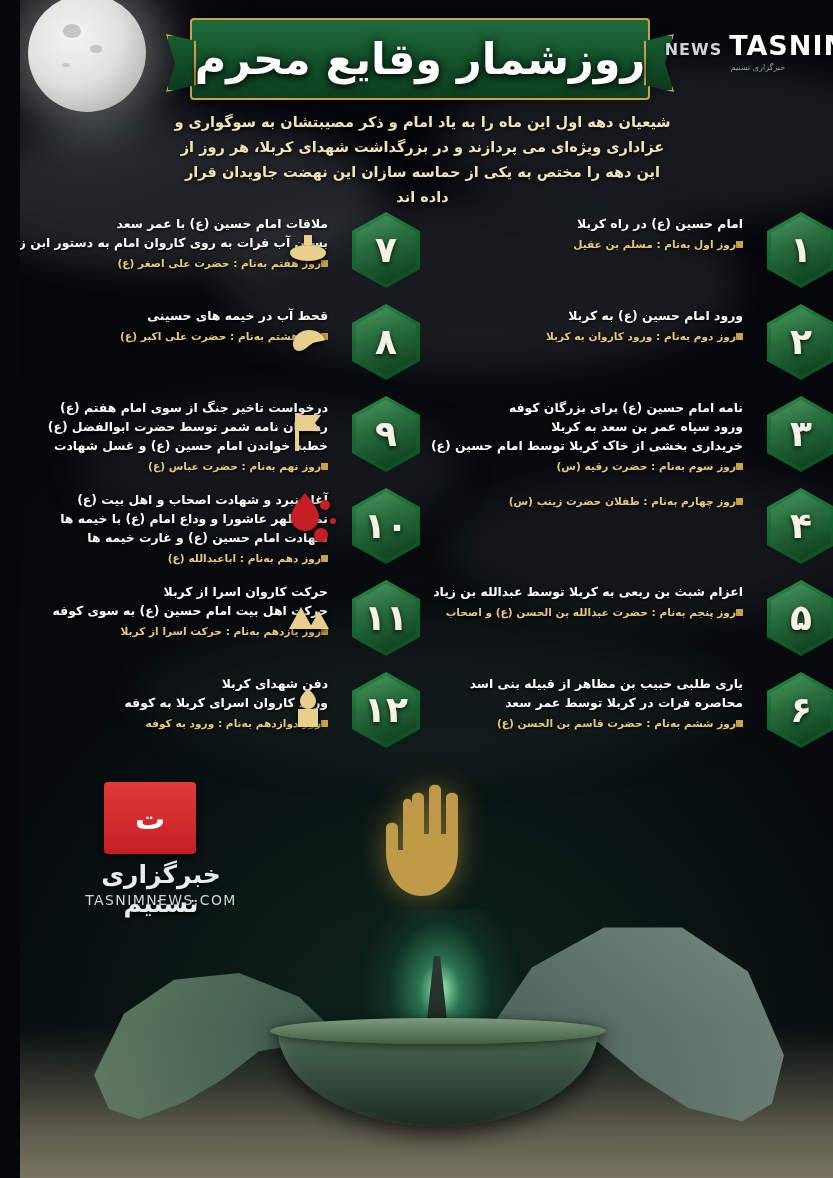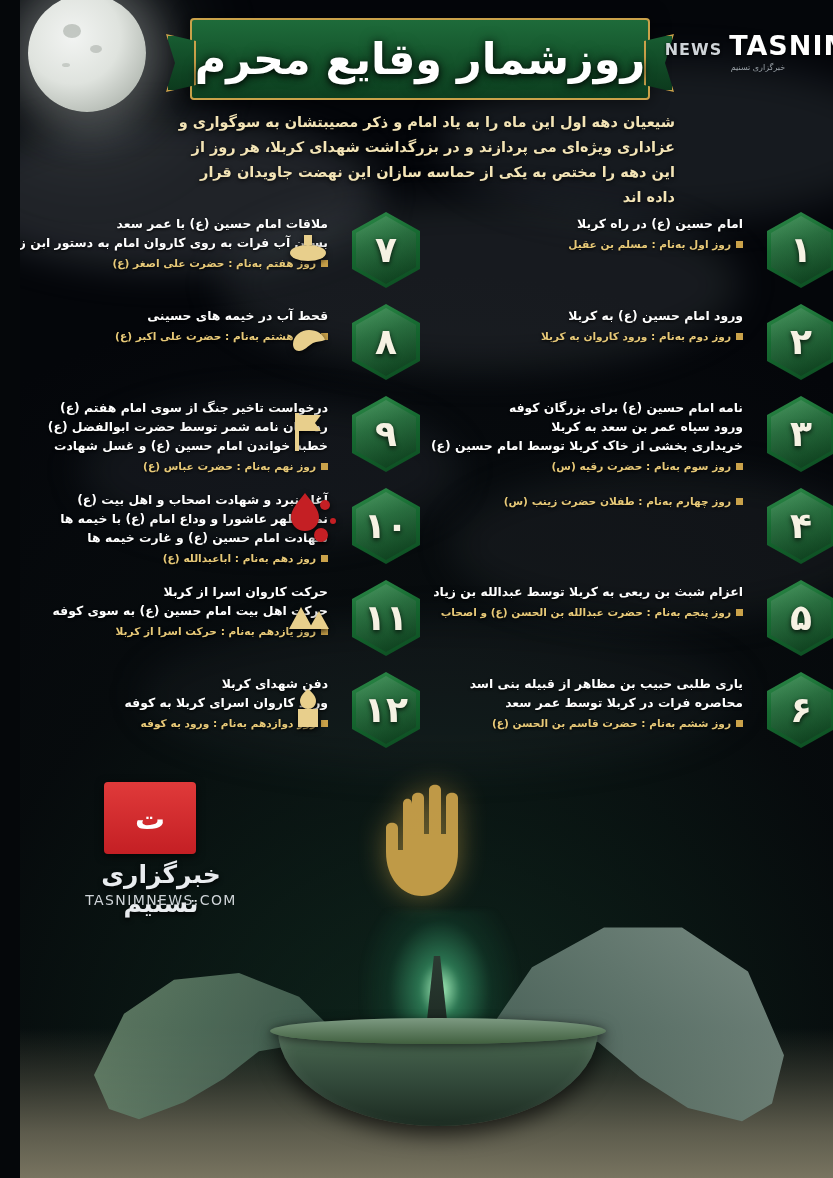--- a/index.html
+++ b/index.html
@@ -80,21 +80,21 @@
     text-shadow: 0 1px 3px #000;
   }
   #logo .tn-news {
     font-size: 16px; font-weight: bold; color: #cfd4d8; letter-spacing: 1px;
     text-shadow: 0 1px 3px #000;
   }
   #logo .tn-sub { font-size: 8px; color: #9aa1a7; letter-spacing: 2px; margin-top: 2px; }
 
   #intro {
     position: absolute; left: 150px; top: 110px; width: 505px;
-    text-align: right; color: #f3e4b6; font-size: 14.5px; line-height: 25px;
+    text-align: center; color: #f3e4b6; font-size: 14.5px; line-height: 25px;
     font-weight: bold;
     text-shadow: 0 1px 4px rgba(0,0,0,0.9);
   }
 
   
   #grid { position: absolute; top: 208px; left: 0; width: 833px; height: 560px; }
   .col { position: absolute; top: 0; width: 406px; }
   .col-right { right: 6px; }   
   .col-left  { left: 6px; }    
 
@@ -139,21 +139,21 @@
 
   .texts { flex: 1 1 auto; padding-top: 6px; }
   .lines { color: #ffffff; font-size: 12.4px; line-height: 19px; font-weight: bold;
            text-shadow: 0 1px 3px rgba(0,0,0,0.95); }
   .lines div { white-space: nowrap; }
   .col-right .texts, .col-right .lines, .col-right .sub { text-align: right; padding-right: 6px; }
   .col-left .texts, .col-left .lines, .col-left .sub { text-align: right; padding-right: 6px; }
   .sub {
     margin-top: 5px; font-size: 10.6px; color: #e7c978; font-weight: bold;
     text-shadow: 0 1px 3px rgba(0,0,0,0.95);
-    display: flex; align-items: center; gap: 5px; justify-content: flex-start;
+    display: flex; align-items: center; justify-content: flex-start;
   }
   .sub .sq {
     width: 7px; height: 7px; background: #caa24a; display: inline-block; flex: 0 0 7px;
   }
   .blood {
     position: absolute; left: -70px; top: 6px; width: 60px; height: 62px;
   }
 
   
   #footer { position: absolute; left: 0; top: 760px; width: 833px; height: 418px; }

